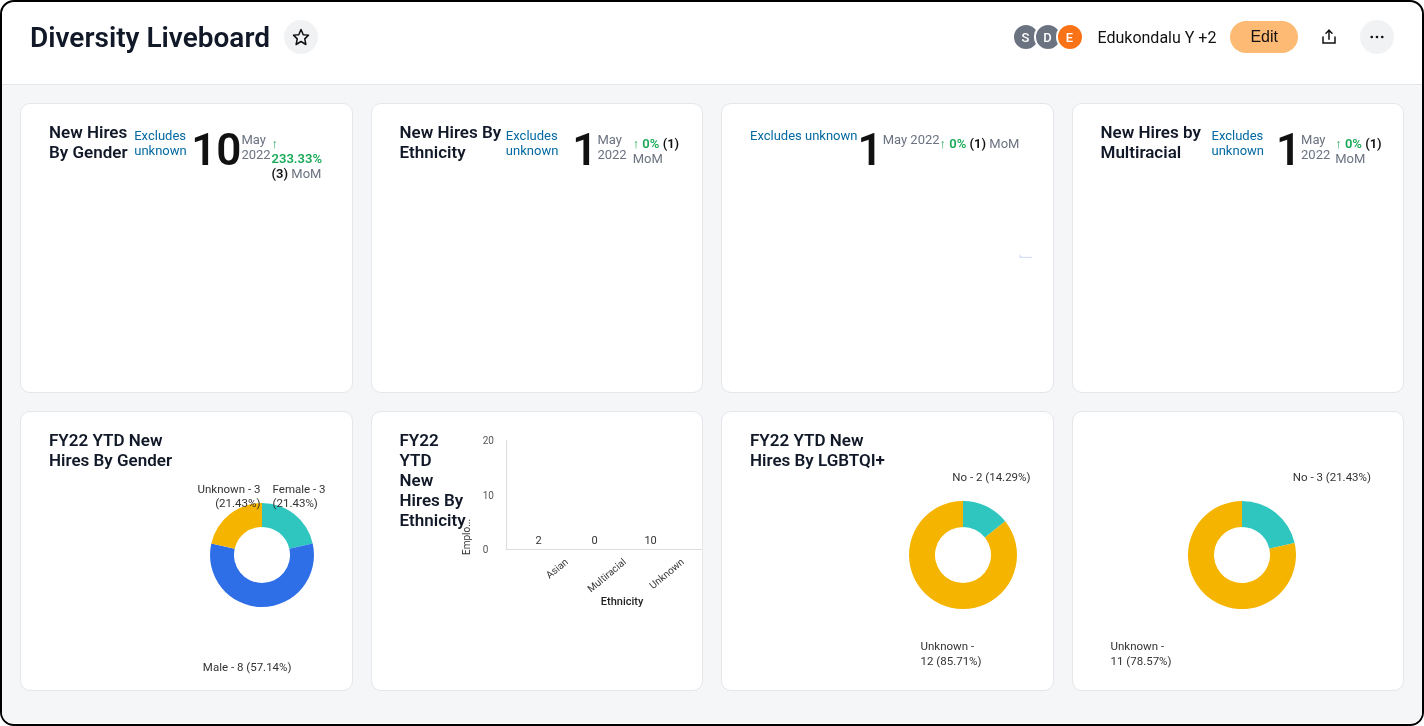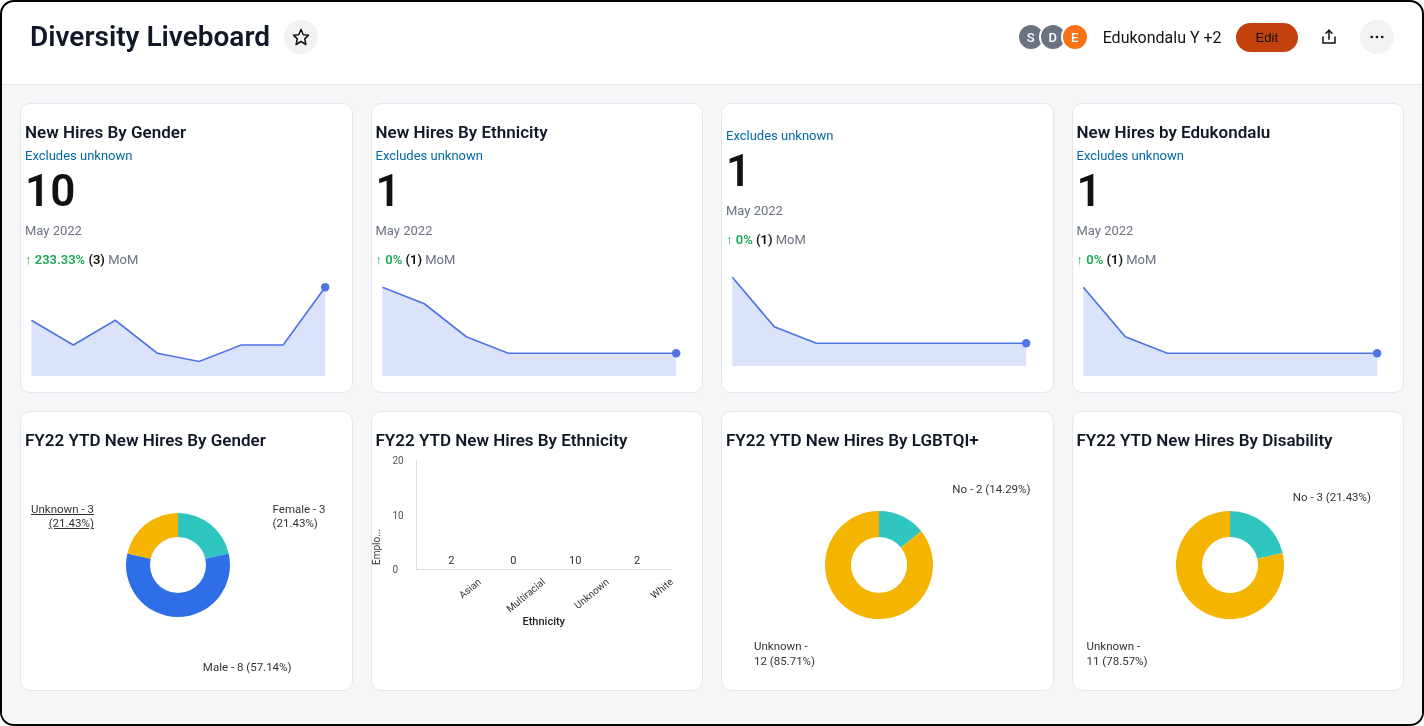--- a/index.html
+++ b/index.html
@@ -13,63 +13,63 @@
     border: 2px solid #000;
     border-radius: 14px;
   }
   .header {
     display: flex;
     align-items: center;
     justify-content: space-between;
     padding: 18px 28px 30px 28px;
     border-bottom: 1px solid #e4e6ea;
   }
-  .title-group { display: flex; gap: 14px; }
+  .title-group { display: flex; align-items: center; gap: 14px; }
   .page-title { font-size: 28px; font-weight: 600; color: #111827; }
   .star-btn {
     width: 34px; height: 34px; border-radius: 50%;
     background: #f1f2f4; display:flex; align-items:center; justify-content:center;
     cursor: pointer;
   }
   .header-right { display:flex; align-items:center; gap: 14px; }
   .avatars { display:flex; }
   .avatar {
     width: 28px; height: 28px; border-radius: 50%;
     display:flex; align-items:center; justify-content:center;
     color:#fff; font-size: 13px; font-weight:500;
     margin-left: -6px; border:2px solid #fff;
   }
   .avatar:first-child { margin-left:0; }
   .user-label { font-size: 16px; color:#111; }
   .edit-btn {
-    background:#c2410c; border:none; border-radius: 18px;
-    padding: 7px 20px; font-size:13px; cursor:pointer; color:#111;
+    background:#fdba74; border:none; border-radius: 18px;
+    padding: 7px 20px; font-size:16px; cursor:pointer; color:#111;
   }
   .icon-btn {
     width:34px; height:34px; border-radius:50%;
     display:flex; align-items:center; justify-content:center; cursor:pointer;
   }
   .icon-btn.circle { background:#f1f2f4; }
 
   .board {
     background:#f5f6f8;
     padding: 18px;
     display:grid;
     grid-template-columns: repeat(4, 1fr);
     grid-template-rows: 290px 280px;
     gap: 18px;
     height: calc(100% - 84px);
   }
   .card {
     background:#fff;
     border:1px solid #e4e6ea;
     border-radius: 10px;
-    padding: 18px 20px 10px 4px;
+    padding: 18px 20px 10px 28px;
     display:flex;
-    flex-direction:column;
+    flex-direction:row;
     overflow:hidden;
   }
   .card-title { font-size:17px; font-weight:600; color:#111827; }
   .card-sub { font-size:13px; color:#0369a1; margin-top:6px; }
   .kpi-value { font-size:44px; font-weight:600; margin-top:6px; line-height:1; }
   .kpi-date { font-size:13px; color:#6b7280; margin-top:10px; }
   .kpi-delta { font-size:13px; margin-top:14px; }
   .delta-up { color:#18a957; font-weight:600; }
   .kpi-paren { color:#111; font-weight:600; }
   .kpi-mom { color:#6b7280; }
@@ -186,21 +186,21 @@
     <div class="spark">
         <svg viewBox="0 0 290 90" width="100%" height="100%">
     <path d="M6 6 L45.714285714285715 52.8 L85.42857142857143 68.4 L125.14285714285714 68.4 L164.85714285714286 68.4 L204.57142857142858 68.4 L244.28571428571428 68.4 L284 68.4 L 284 90 L 6 90 Z" fill="#dbe3fb"></path>
     <path d="M6 6 L45.714285714285715 52.8 L85.42857142857143 68.4 L125.14285714285714 68.4 L164.85714285714286 68.4 L204.57142857142858 68.4 L244.28571428571428 68.4 L284 68.4" fill="none" stroke="#4f74e3" stroke-width="1.6"></path>
     <circle cx="284" cy="68.4" r="4" fill="#4f74e3"></circle>
   </svg>
       </div>
   </div>
 
   <div class="card">
-    <div class="card-title">New Hires by Edukondalu</div>
+    <div class="card-title">New Hires by Multiracial</div>
     <div class="card-sub">Excludes unknown</div>
     <div class="kpi-value">1</div>
     <div class="kpi-date">May 2022</div>
     <div class="kpi-delta">
       <span class="delta-up">↑ </span><span class="delta-up">0%</span>
       <span class="kpi-paren">(1)</span>
       <span class="kpi-mom">MoM</span>
     </div>
     <div class="spark">
         <svg viewBox="0 0 290 90" width="100%" height="100%">
@@ -216,21 +216,21 @@
     <div class="chart-body" id="donut-gender">
         <div style="position: relative;">
           <svg width="140" height="140" viewBox="0 0 140 140">
             <path d="M 70,18 A 52 52 0 0 1 120.69625143345482,58.42891143427165 L 97.29798154109106,63.7694138492232 A 28 28 0 0 0 70,42 Z" fill="#2fc6c0"></path>
             <path d="M 120.69625143345482,58.42891143427165 A 52 52 0 1 1 19.303748566545167,58.42891143427168 L 42.70201845890894,63.76941384922321 A 28 28 0 1 0 97.29798154109106,63.7694138492232 Z" fill="#2e6fe8"></path>
             <path d="M 19.303748566545167,58.42891143427168 A 52 52 0 0 1 69.99999999999999,18 L 70,42 A 28 28 0 0 0 42.70201845890894,63.76941384922321 Z" fill="#f5b400"></path>
           </svg>
         </div>
       <div class="dlabel" style="right:6px; top:52px; text-align:left;"><span>Female - 3<br>(21.43%)</span></div>
       <div class="dlabel" style="right:40px; bottom:6px;"><span>Male - 8 (57.14%)</span></div>
-      <div class="dlabel" style="left:6px; top:52px; text-align:right;text-decoration:underline;"><span>Unknown - 3<br>(21.43%)</span></div>
+      <div class="dlabel" style="left:6px; top:52px; text-align:right;"><span>Unknown - 3<br>(21.43%)</span></div>
     </div>
   </div>
 
   <div class="card">
     <div class="card-title">FY22 YTD New Hires By Ethnicity</div>
     <div class="chart-body">
       <div class="bar-wrap">
         <div class="bar-ylabel">Emplo...</div>
         <div class="bar-area" id="bar-area">
           <span class="ytick" style="bottom:0%">0</span>
@@ -266,27 +266,26 @@
 
   <div class="card">
     <div class="card-title">FY22 YTD New Hires By LGBTQI+</div>
     <div class="chart-body" id="donut-lgbtqi">
         <div style="position: relative;">
           <svg width="140" height="140" viewBox="0 0 140 140">
             <path d="M 70,16 A 54 54 0 0 1 112.21890005327361,36.33155069962839 L 91.89128150910483,52.54228554795546 A 28 28 0 0 0 70,42 Z" fill="#2fc6c0"></path>
             <path d="M 112.21890005327361,36.33155069962839 A 54 54 0 1 1 69.99999999999999,16 L 70,42 A 28 28 0 1 0 91.89128150910483,52.54228554795546 Z" fill="#f5b400"></path>
           </svg>
         </div>
-      <div class="dlabel" style="right:2px; top:32px;"><span>No - 2 (14.29%)</span></div>
+      <div class="dlabel" style="right:2px; top:40px;"><span>No - 2 (14.29%)</span></div>
       <div class="dlabel" style="left:28px; bottom:12px;"><span>Unknown -<br>12 (85.71%)</span></div>
     </div>
   </div>
 
   <div class="card">
-    <div class="card-title">FY22 YTD New Hires By Disability</div>
     <div class="chart-body" id="donut-disability">
         <div style="position: relative;">
           <svg width="140" height="140" viewBox="0 0 140 140">
             <path d="M 70,16 A 54 54 0 0 1 122.64610725781847,57.98386956635902 L 97.29798154109106,63.7694138492232 A 28 28 0 0 0 70,42 Z" fill="#2fc6c0"></path>
             <path d="M 122.64610725781847,57.98386956635902 A 54 54 0 1 1 69.99999999999999,16 L 70,42 A 28 28 0 1 0 97.29798154109106,63.7694138492232 Z" fill="#f5b400"></path>
           </svg>
         </div>
       <div class="dlabel" style="right:12px; top:40px;margin-left:36px;"><span>No - 3 (21.43%)</span></div>
       <div class="dlabel" style="left:10px; bottom:12px;"><span>Unknown -<br>11 (78.57%)</span></div>
     </div>

